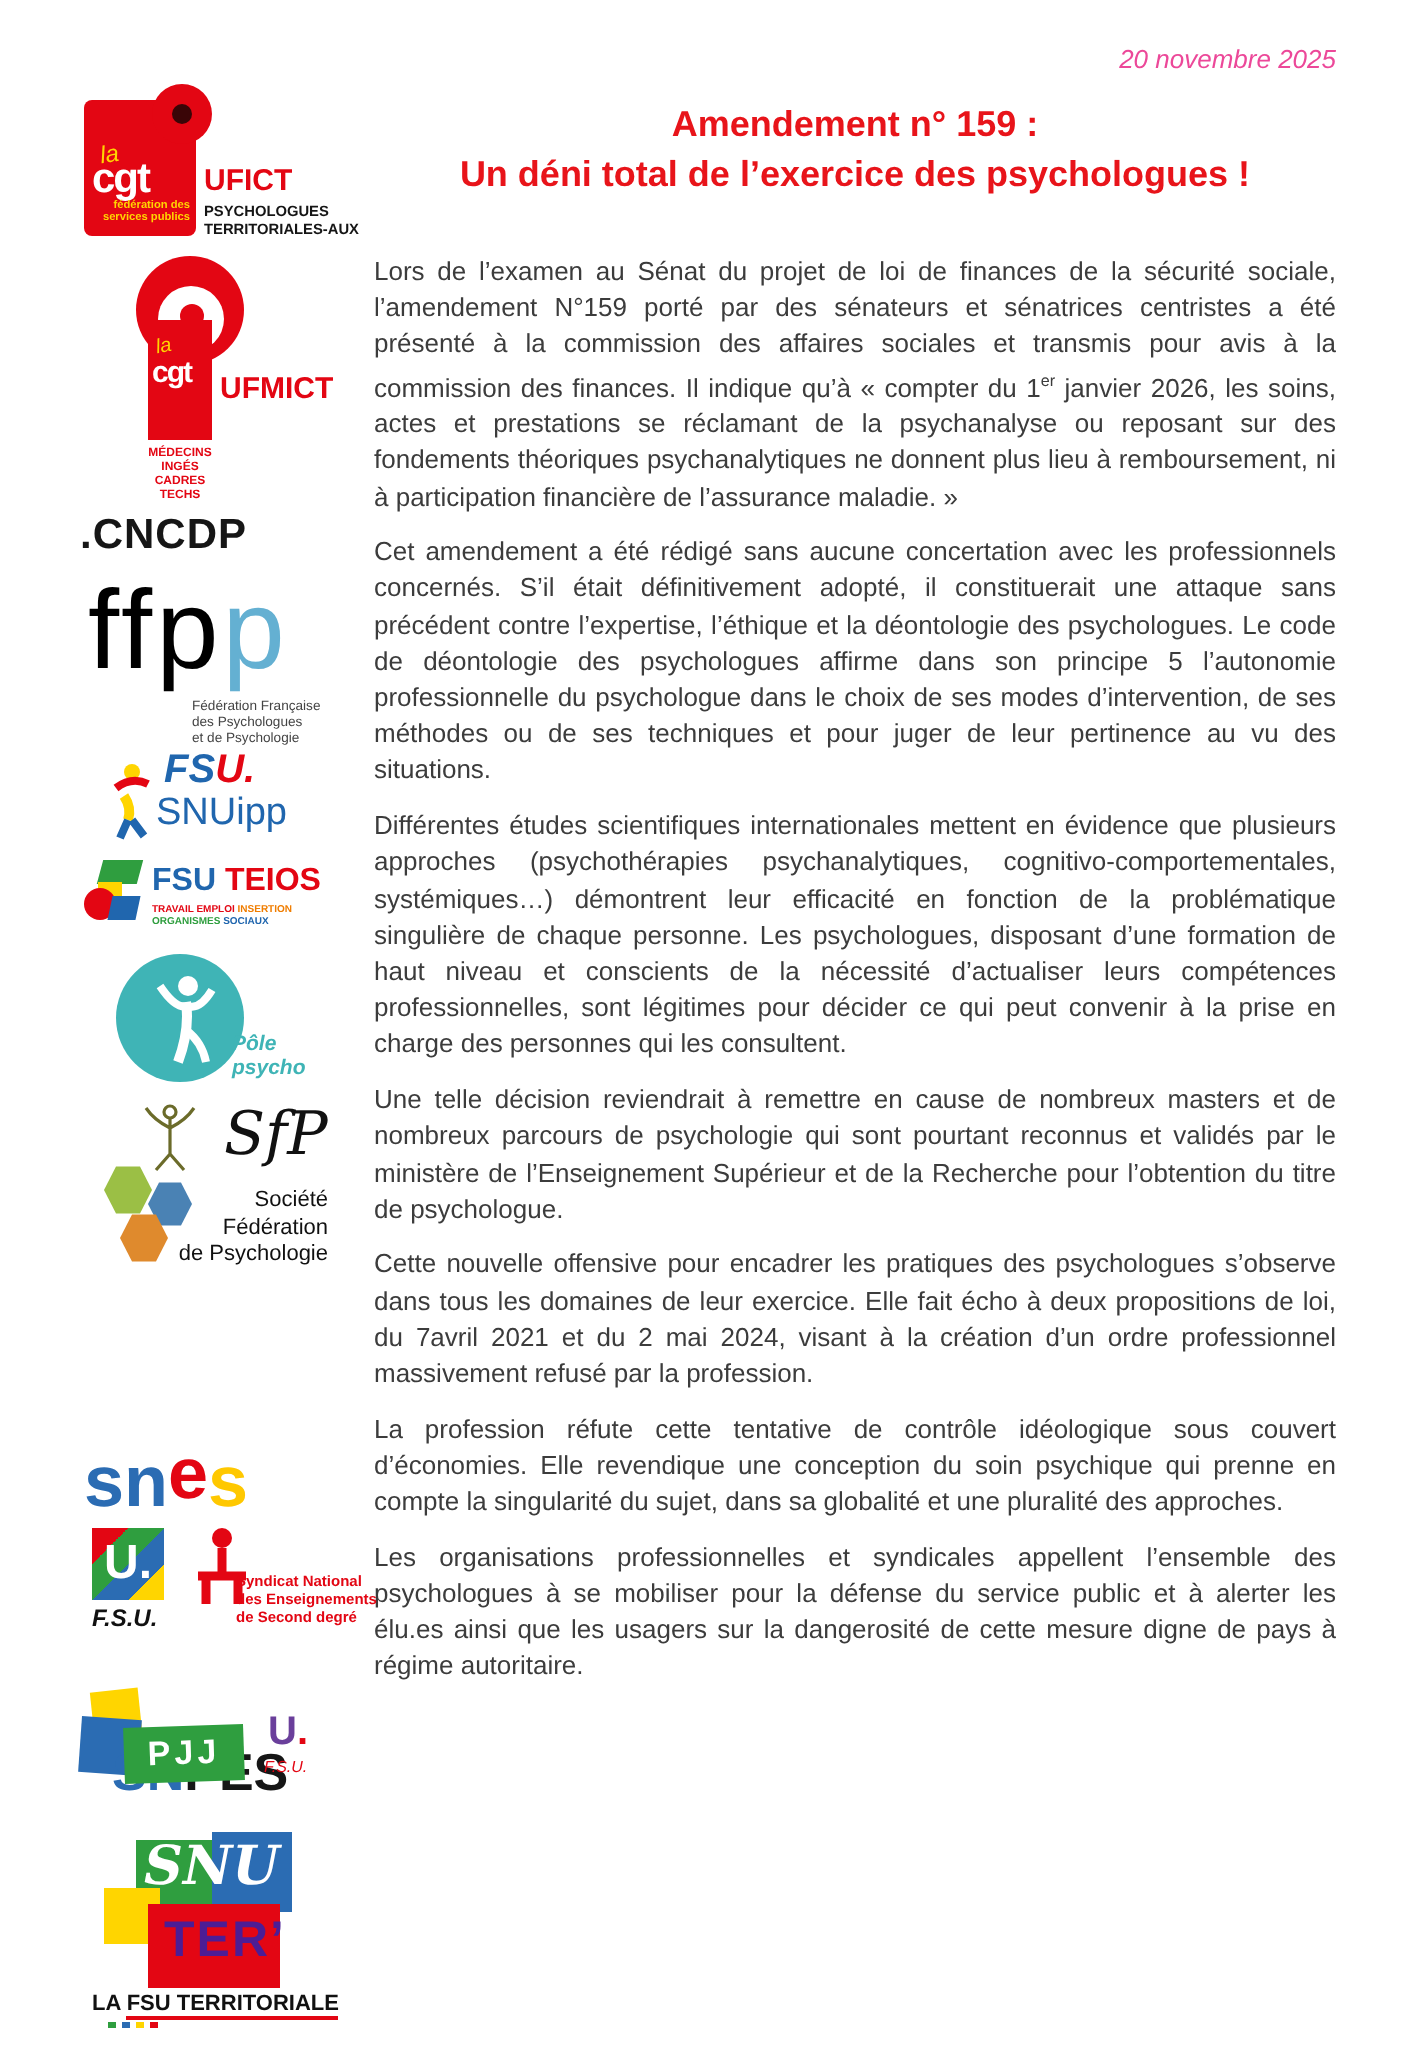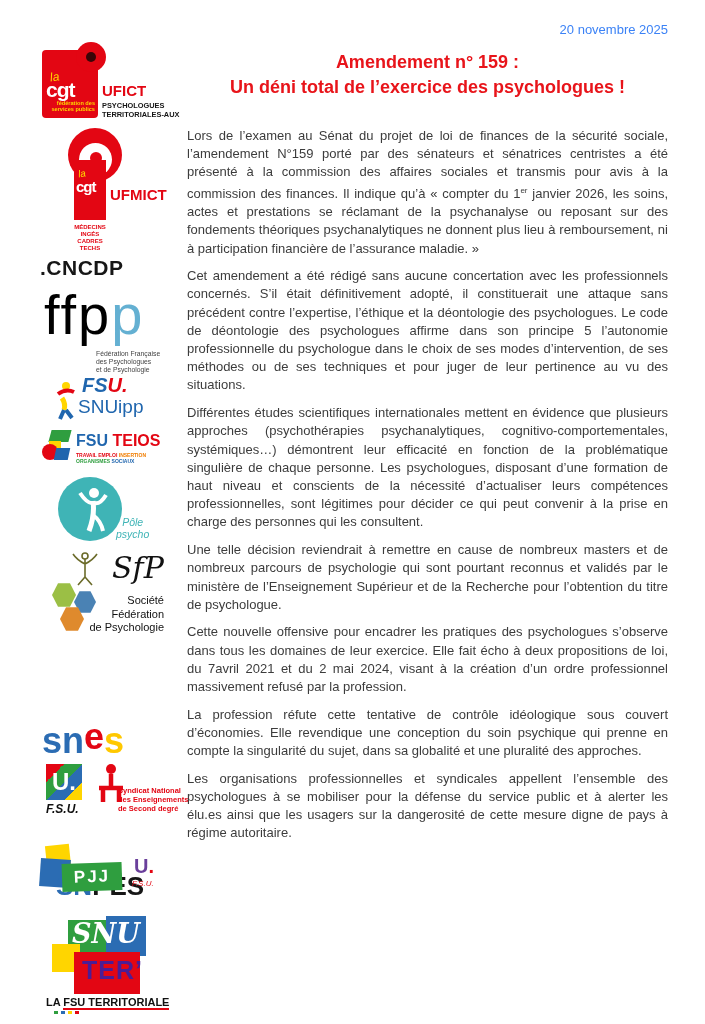--- a/index.html
+++ b/index.html
@@ -1,21 +1,21 @@
 <!DOCTYPE html>
 <html><head>
 <meta charset="utf-8">
 <style>
   html,body{margin:0;padding:0;background:#fff;}
   .page{position:relative;width:705px;height:1024px;background:#ffffff;overflow:hidden;
         font-family:"Liberation Sans",sans-serif;color:#3d3d3d;}
   .abs{position:absolute;}
 
   
-  .date{top:22px;right:37px;font-size:13px;color:#3b82f6;}
+  .date{top:22px;right:37px;font-size:13px;color:#ec4899;font-style:italic;}
   .title{top:50px;left:187px;width:481px;text-align:center;color:#e8141a;
          font-weight:bold;font-size:18px;line-height:25px;}
   .article{top:127px;left:187px;width:481px;font-size:13px;line-height:18.2px;
            text-align:justify;color:#3c3c3c;}
   .article p{margin:0 0 9.5px 0;}
   .sup{vertical-align:super;font-size:0.62em;}
 
   
   .logo{position:absolute;}
   .logo *{position:absolute;box-sizing:border-box;}
@@ -69,22 +69,22 @@
   .teios-word{left:34px;top:2px;font-size:16px;font-weight:800;white-space:nowrap;}
   .teios-word .fsu{color:#2066ae;}
   .teios-word .teios{color:#e30613;}
   .teios-cap{left:34px;top:22px;font-size:5px;font-weight:800;line-height:6px;white-space:nowrap;}
   .teios-cap .c1{color:#e30613;} .teios-cap .c2{color:#f07d00;}
   .teios-cap .c3{color:#2f9e3f;} .teios-cap .c4{color:#2066ae;}
 
   
   #logo-pole-psycho{left:58px;top:477px;width:107px;height:72px;}
   .pole-circle{left:0;top:0;width:64px;height:64px;border-radius:50%;background:#3fb4b6;}
-  .pole-text{left:58px;top:40px;font-style:italic;font-weight:normal;color:#3fb4b6;
-             font-size:10.5px;line-height:11.5px;text-align:center;}
+  .pole-text{left:58px;top:40px;font-style:italic;font-weight:bold;color:#3fb4b6;
+             font-size:10.5px;line-height:11.5px;}
 
   
   #logo-sfp{left:46px;top:554px;width:119px;height:90px;}
   .hex{clip-path:polygon(25% 5%,75% 5%,100% 50%,75% 95%,25% 95%,0% 50%);}
   .sfp-hex-green{left:6px;top:28px;width:24px;height:26px;background:#9bbf45;}
   .sfp-hex-blue{left:28px;top:36px;width:22px;height:24px;background:#4a82b4;}
   .sfp-hex-orange{left:14px;top:52px;width:24px;height:26px;background:#df8a2d;}
   .sfp-script{left:66px;top:-4px;font-family:"DejaVu Serif",serif;font-style:italic;
               font-size:30px;color:#111;}
   .sfp-cap{left:40px;top:40px;width:78px;text-align:right;font-size:11px;line-height:13.5px;color:#111;}

